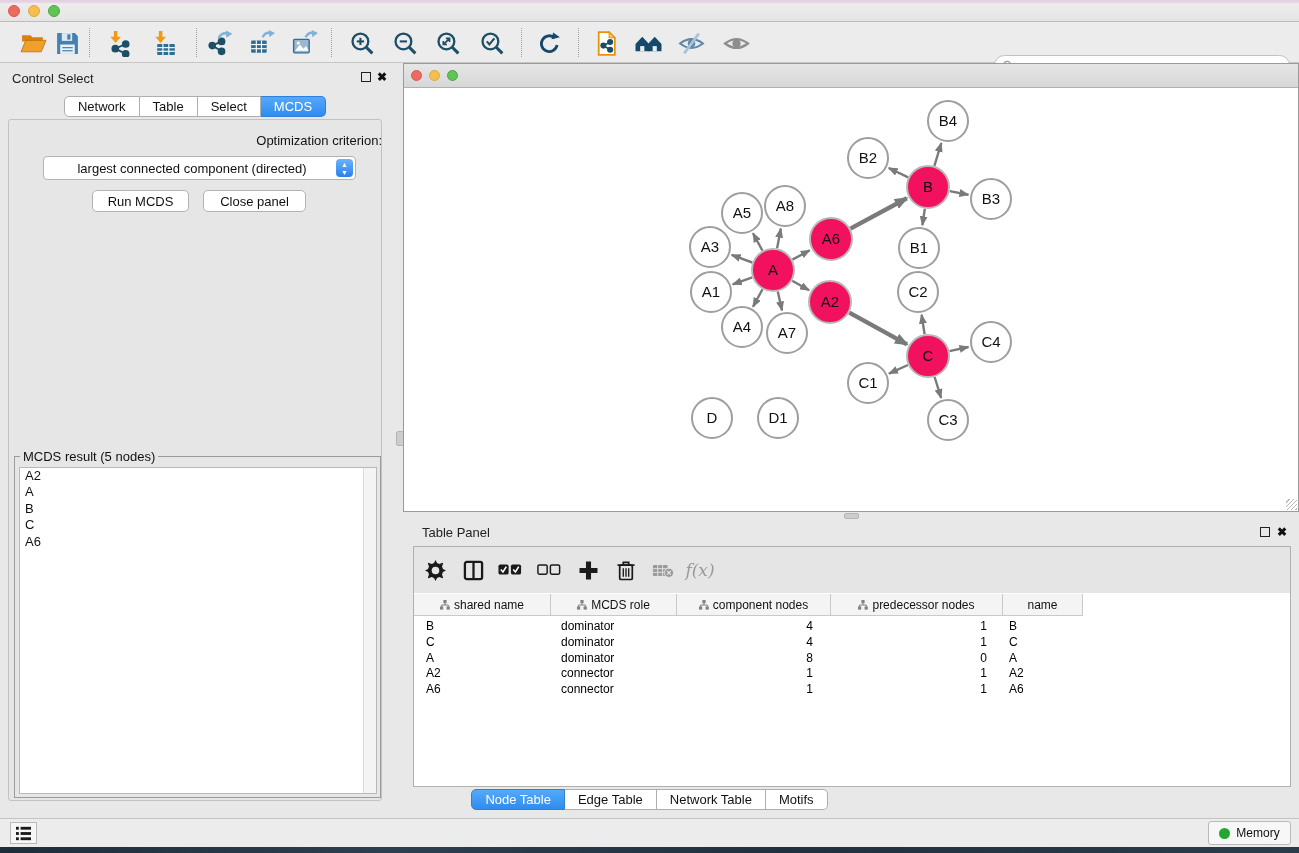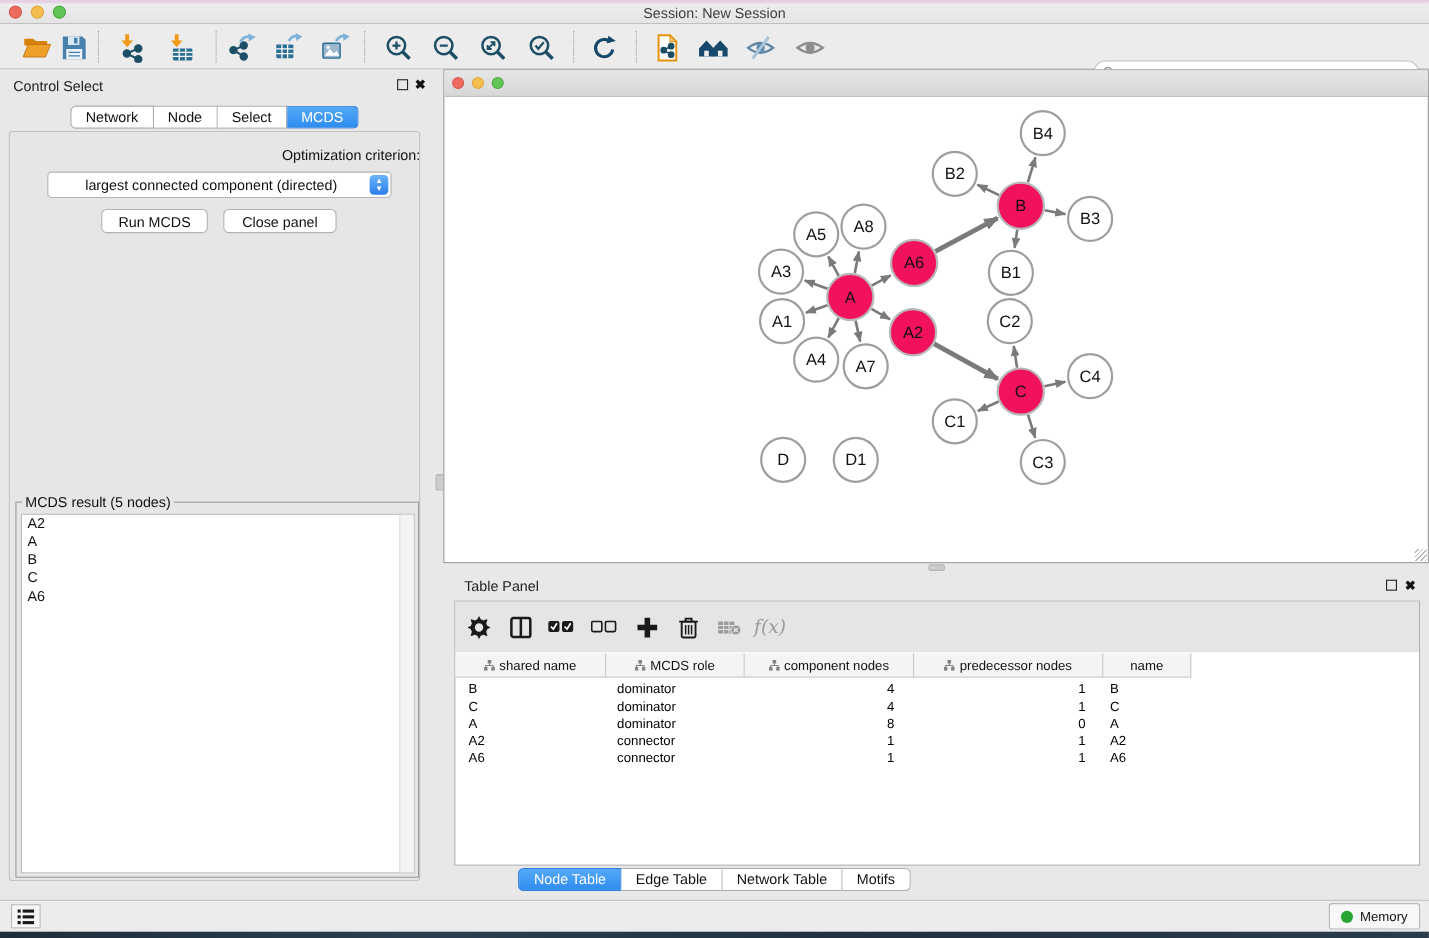--- a/index.html
+++ b/index.html
@@ -87,21 +87,20 @@
   #desktop-strip { left:0; top:847px; width:1299px; height:6px;
     background:linear-gradient(90deg,#1e2d3a,#2c3f50 30%,#20303e 60%,#2a3b4a); }
 </style>
 </head>
 <body>
 
 <div id="titlebar" class="abs">
   <div id="tl-red" class="light abs"></div>
   <div id="tl-yellow" class="light abs"></div>
   <div id="tl-green" class="light abs"></div>
-  <div id="win-title" class="abs">Session: New Session</div>
 </div>
 
 <div id="toolbar" class="abs">
   <div id="search-box" class="abs">
     <svg viewBox="0 0 14 14">
         <circle cx="5.5" cy="5.5" r="4" fill="none" stroke="#9a9a9a" stroke-width="1.4"></circle>
         <line x1="8.6" y1="8.6" x2="12.5" y2="12.5" stroke="#9a9a9a" stroke-width="1.6"></line>
       </svg>
     <input id="search-input" value="" style="">
   </div>
@@ -254,21 +253,21 @@
       <svg viewBox="0 0 26 26">
         <path d="M2 13 Q13 4.5 24 13 Q13 21.5 2 13 z" fill="none" stroke="#8d8d8d" stroke-width="2.2"></path>
         <circle cx="13" cy="13" r="4" fill="#8d8d8d"></circle>
       </svg>
     </div>
   </div>
 
 <div id="cp-title" class="abs">Control Select</div>
 <div class="abs float-ic" style="left:361px; top:72px;"></div>
 <div class="abs close-ic" style="left:377px; top:72px;">✖</div>
-<div id="cp-tabs" class="abs"><div class="seg">Network</div><div class="seg">Node</div><div class="seg">Select</div><div class="seg active" style="background: linear-gradient(rgb(85, 169, 248), rgb(46, 140, 240));">MCDS</div></div>
+<div id="cp-tabs" class="abs"><div class="seg">Network</div><div class="seg">Table</div><div class="seg">Select</div><div class="seg active" style="background: linear-gradient(rgb(85, 169, 248), rgb(46, 140, 240));">MCDS</div></div>
 <div id="cp-box" class="abs"></div>
 <div id="opt-label" class="abs">Optimization criterion:</div>
 <div id="criterion" class="abs">
   <div id="criterion-text">largest connected component (directed)</div>
   <div id="criterion-stepper">▲<br>▼</div>
 </div>
 <div id="run-btn" class="abs btn">Run MCDS</div>
 <div id="closep-btn" class="abs btn">Close panel</div>
 <div id="result-group" class="abs">
   <div id="result-title">MCDS result (5 nodes)</div>

